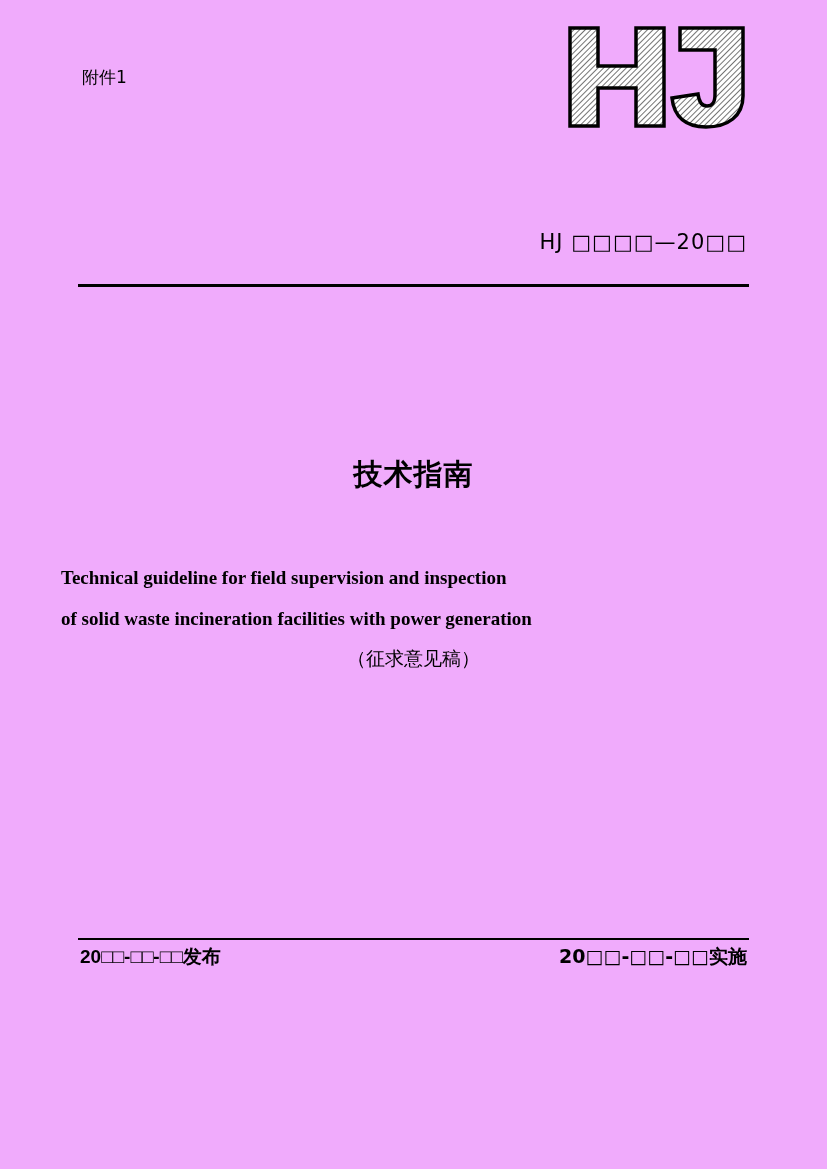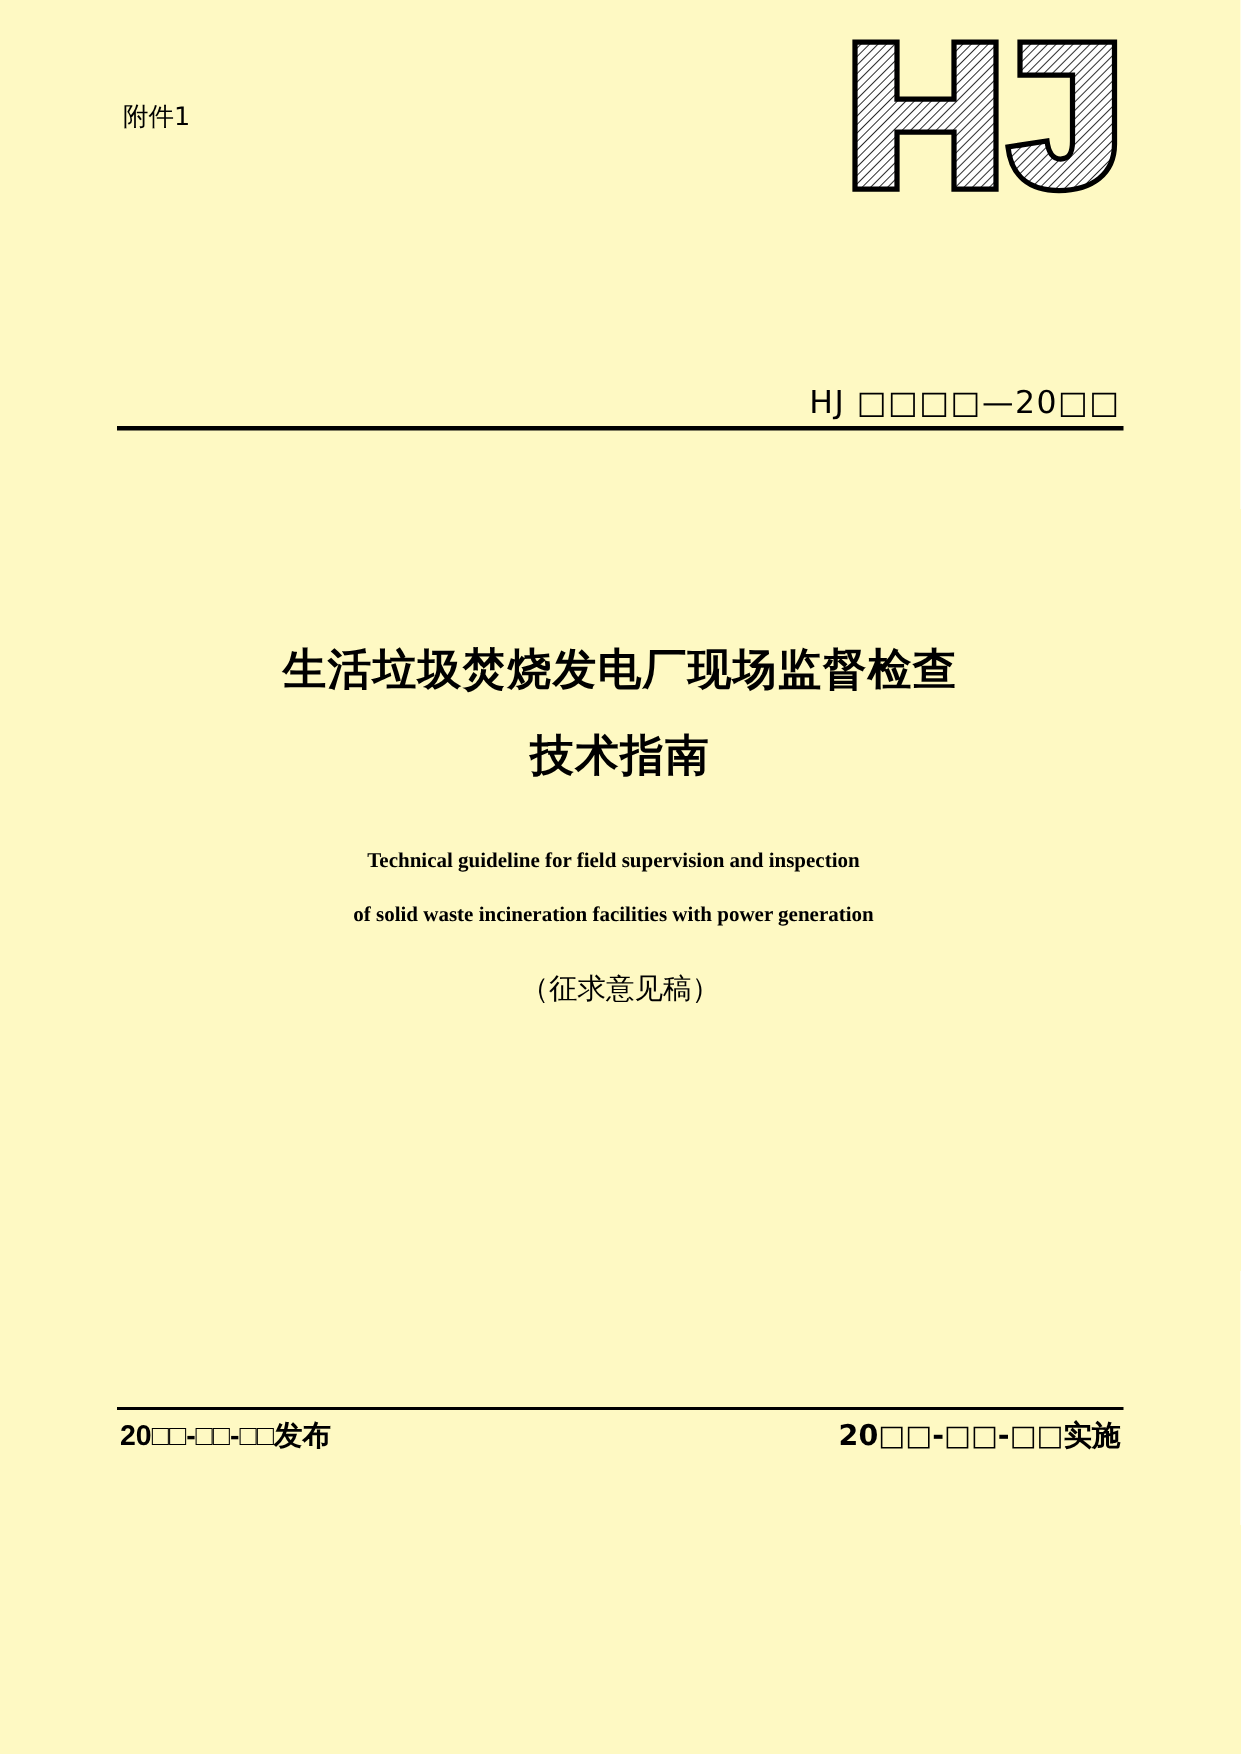--- a/index.html
+++ b/index.html
@@ -9,21 +9,21 @@
   }
   body {
     font-family: "Liberation Sans", sans-serif;
     color: #000000;
   }
   .page {
     position: relative;
     width: 827px;
     height: 1169px;
     margin: 0 auto;
-    background: #fef9c3;
+    background: #f0abfc;
     overflow: hidden;
   }
 
   
   .attachment-label {
     position: absolute;
     left: 82px;
     top: 66px;
     font-size: 17px;
     font-family: "DejaVu Sans", sans-serif;
@@ -54,21 +54,20 @@
   }
 
   
   .std-number {
     position: absolute;
     right: 80px;
     top: 230px;
     font-family: "DejaVu Sans", sans-serif;
     font-size: 21px;
     letter-spacing: 1px;
-    margin-top: 26px;
   }
 
   
   .rule-top {
     position: absolute;
     left: 78px;
     right: 78px;
     top: 284px;
     height: 3px;
     background: #000;
@@ -95,24 +94,23 @@
     line-height: 1.0;
   }
   .title-cn .line1 { display: block; letter-spacing: 1px; }
   .title-cn .line2 { display: block; margin-top: 28px; letter-spacing: 1px; }
 
   .title-en {
     position: absolute;
     left: 61px;
     right: 70px;
     top: 568px;
-    text-align: center;
     font-family: "Liberation Serif", serif;
     font-weight: bold;
-    font-size: 14px;
+    font-size: 19px;
     line-height: 1.0;
   }
   .title-en .en1 { display: block; }
   .title-en .en2 { display: block; margin-top: 22px; }
 
   .title-draft {
     position: absolute;
     left: 0;
     right: 0;
     top: 646px;
@@ -182,21 +180,20 @@
                C135 80 138 84 143 84 C149 84 151 80 151 72 V28 H116 Z" fill="url(#hatch)" stroke="#000000" stroke-width="3.5"></path>
     </svg>
   </div>
 
 
   <div class="std-number">HJ □□□□—20□□</div>
 
   <div class="rule-top"></div>
 
   <div class="title-cn">
-    <span class="line1">生活垃圾焚烧发电厂现场监督检查</span>
     <span class="line2">技术指南</span>
   </div>
 
   <div class="title-en">
     <span class="en1">Technical guideline for field supervision and inspection</span>
     <span class="en2">of solid waste incineration facilities with power generation</span>
   </div>
 
   <div class="title-draft">（征求意见稿）</div>
 

